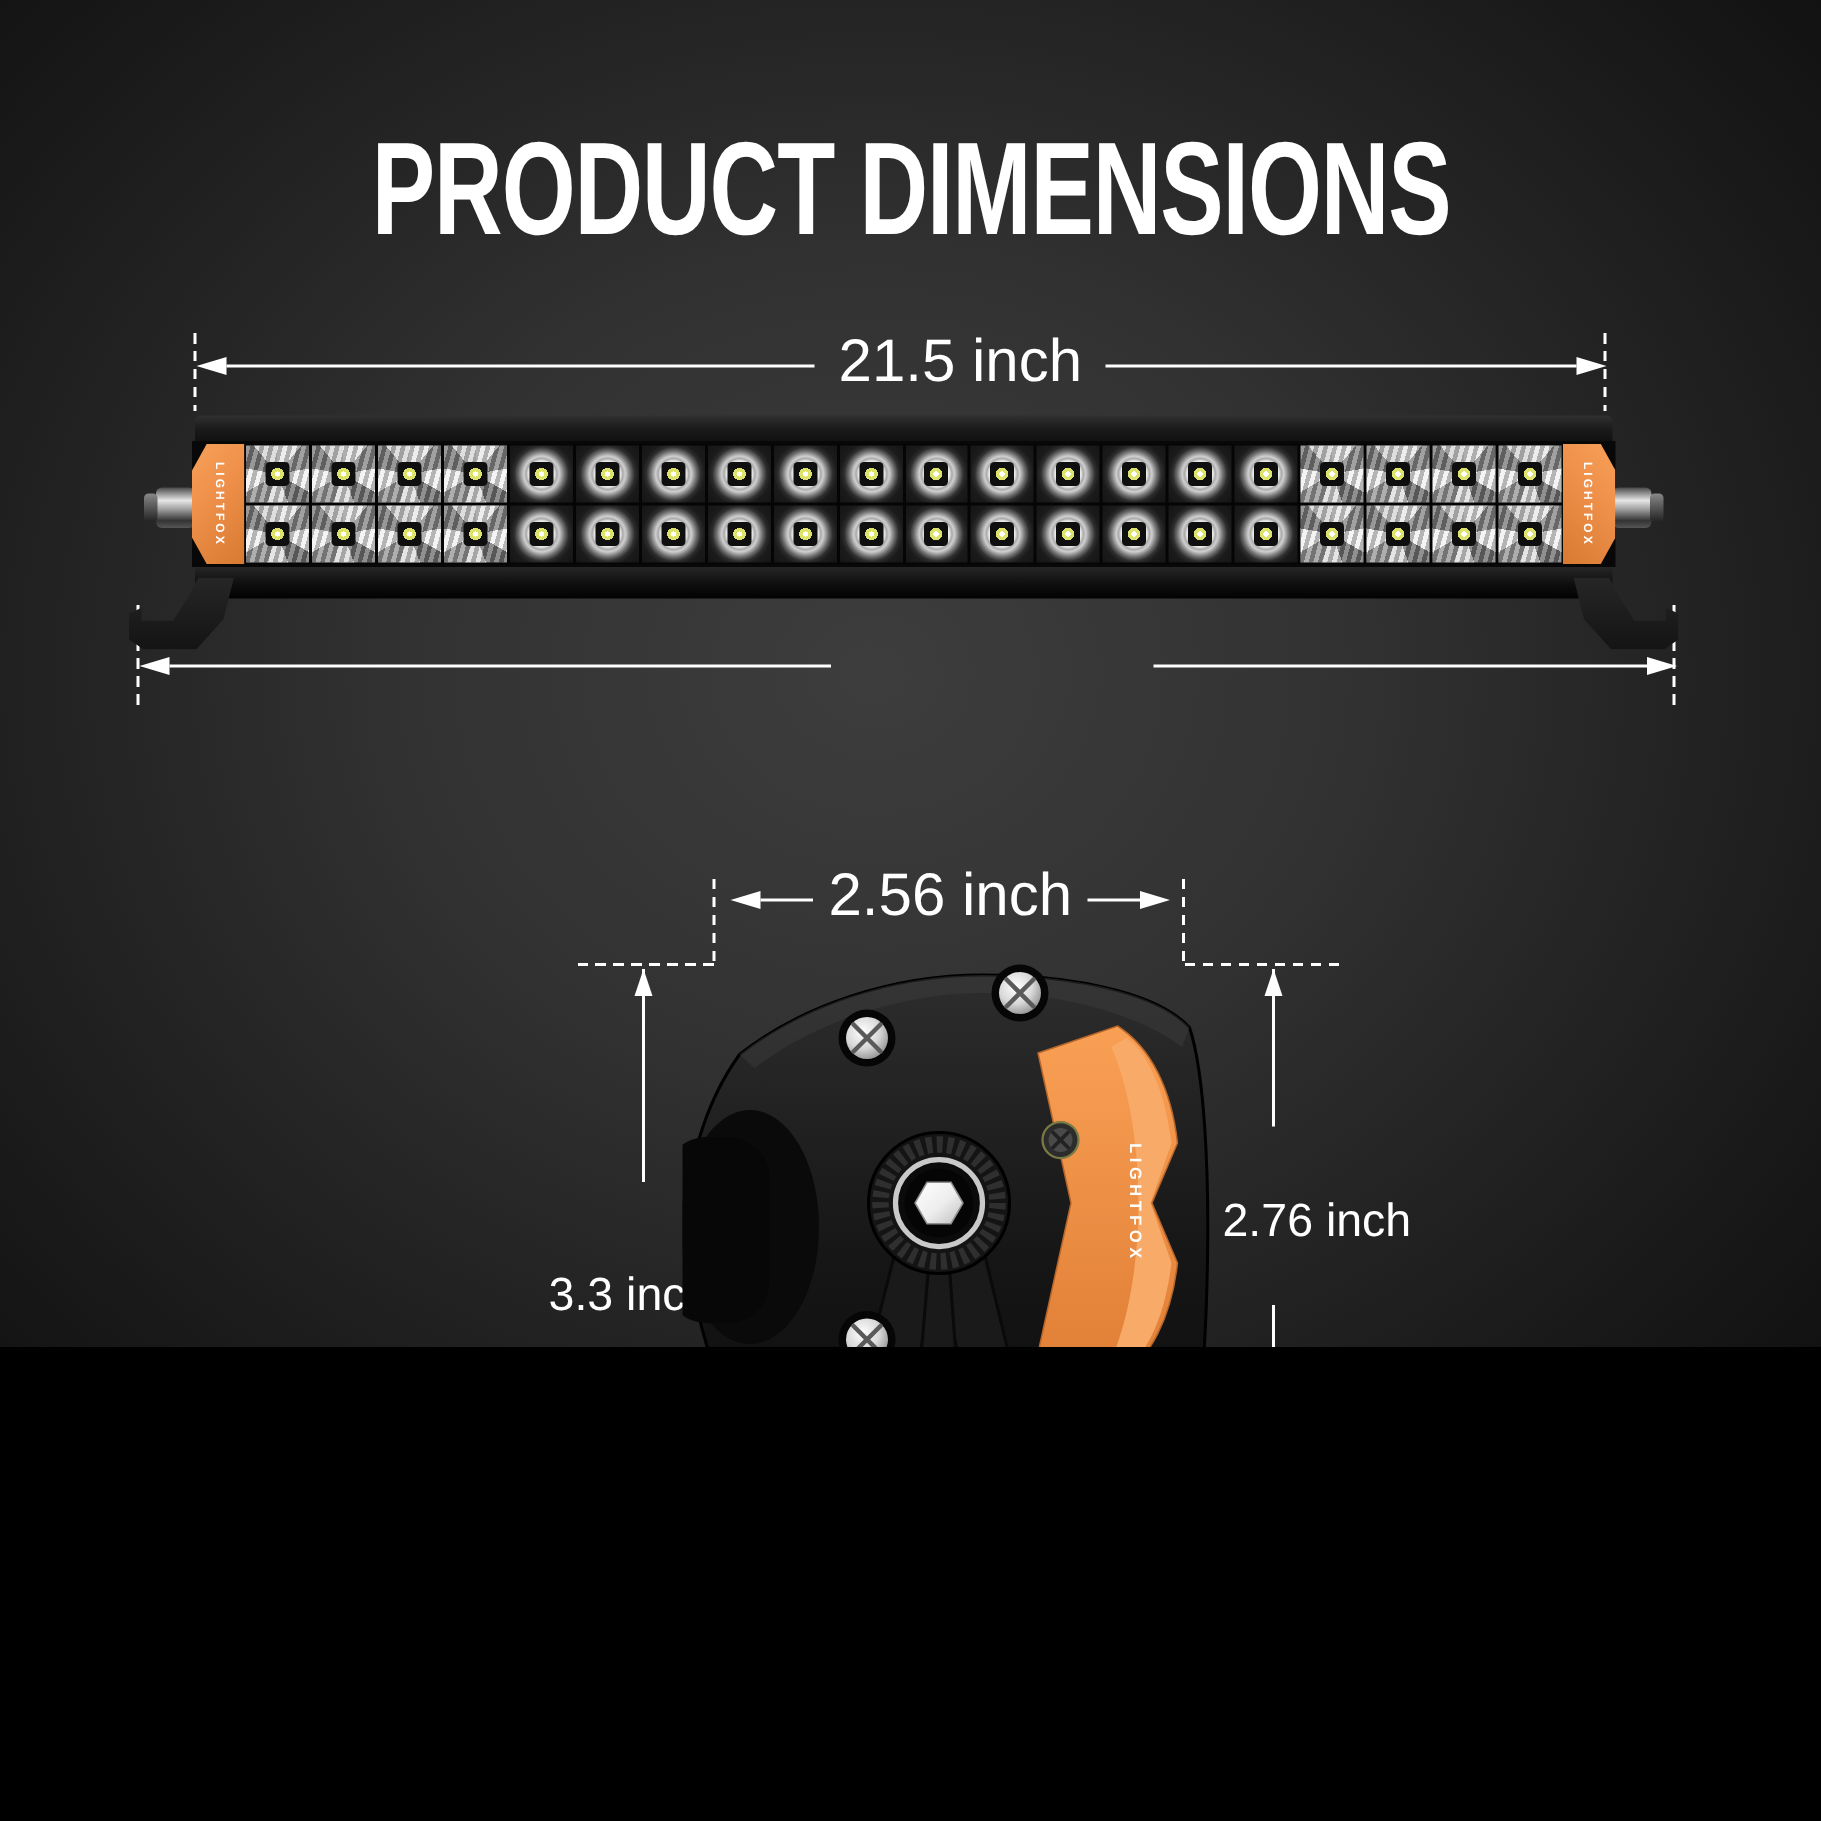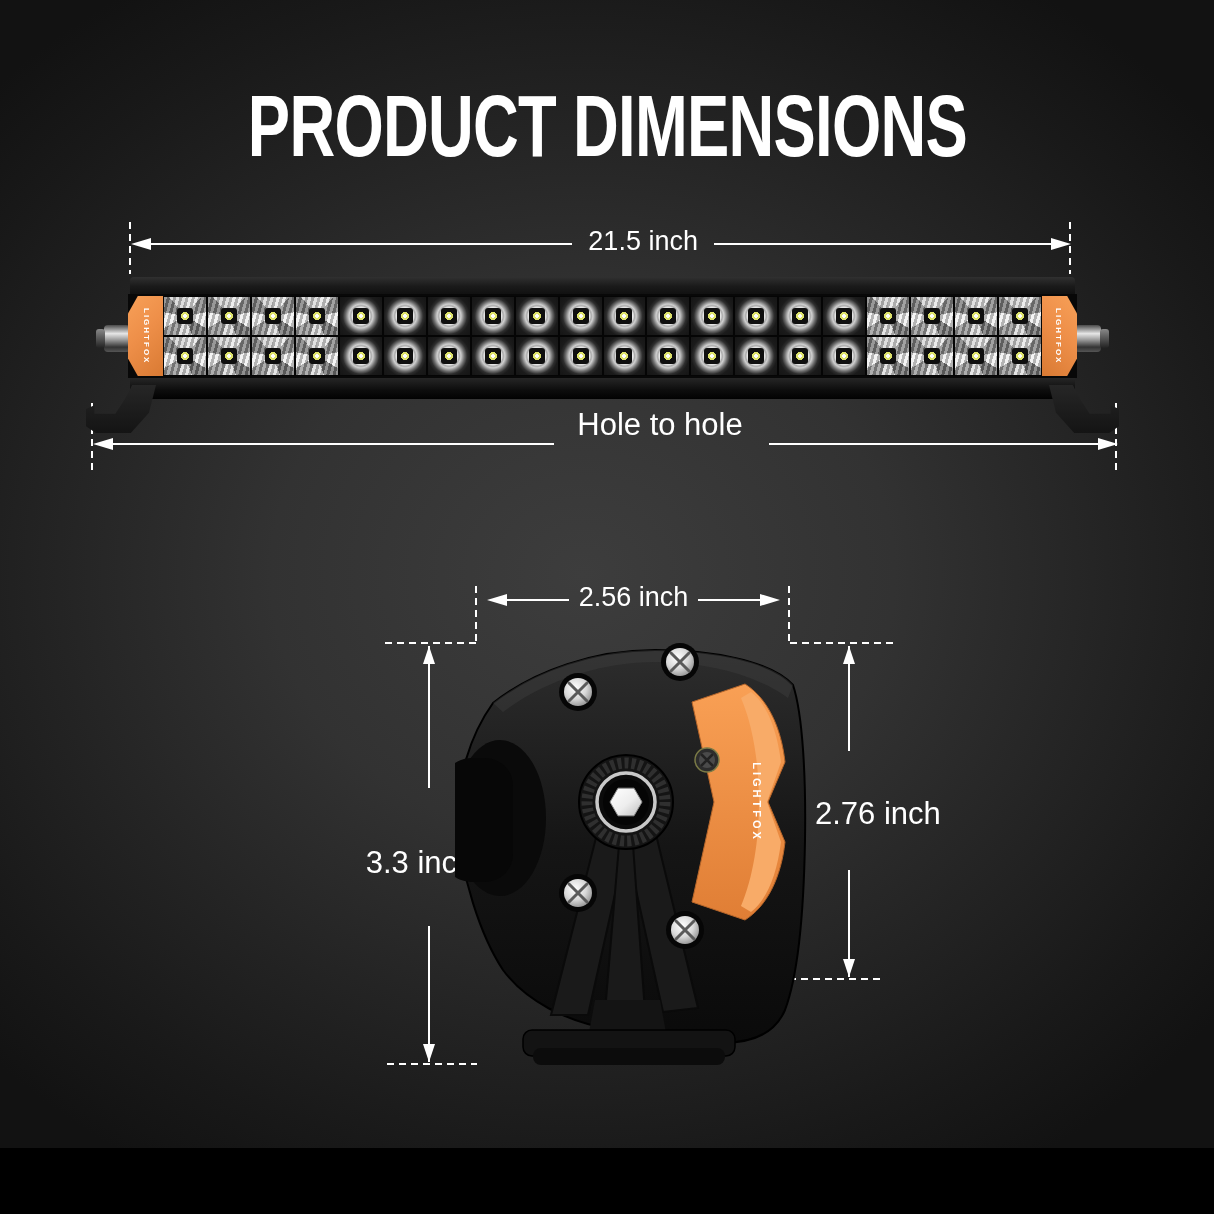--- a/index.html
+++ b/index.html
@@ -1,32 +1,32 @@
 <!DOCTYPE html>
 <html><head>
 <meta charset="utf-8">
 <style>
   html,body { margin:0; padding:0; background:#000; }
   .stage {
-    position:relative; width:1214px; height:1148px; margin:0 auto; overflow:hidden;
+    position:relative; width:1214px; height:898px; margin:0 auto; overflow:hidden;
     font-family:"Liberation Sans", sans-serif; color:#fff;
     background:
       radial-gradient(ellipse 820px 700px at 48% 50%, #3d3d3d 0%, #323232 38%, #242424 64%, #191919 85%, #121212 100%);
   }
   
   .title { position:absolute; top:82px; left:0; width:100%; text-align:center; }
   .title span{
     display:inline-block; font-size:88px; line-height:1; font-weight:bold;
     letter-spacing:-1px; transform:scaleX(0.72); transform-origin:50% 50%;
     color:#fff; white-space:nowrap;
   }
   
   .hdim { position:absolute; display:flex; align-items:center; height:24px; }
   .hdim .seg { height:2px; background:#fff; }
-  .hdim .label { padding:0 16px; font-size:27px; color:#fff; white-space:nowrap; transform:translateY(-3px); }
+  .hdim .label { padding:0 16px; font-size:40px; color:#fff; white-space:nowrap; transform:translateY(-3px); }
   .ah { width:0; height:0; flex:0 0 auto; }
   .ah.left  { border-top:6px solid transparent; border-bottom:6px solid transparent; border-right:20px solid #fff; }
   .ah.right { border-top:6px solid transparent; border-bottom:6px solid transparent; border-left:20px solid #fff; }
   .dash-v { position:absolute; width:2px;
     background:repeating-linear-gradient(to bottom,#fff 0 7px,transparent 7px 12px); }
   .dash-h { position:absolute; height:2px;
     background:repeating-linear-gradient(to right,#fff 0 7px,transparent 7px 12px); }
   .vdim { position:absolute; width:2px; background:#fff; }
   .vdim.up::before { content:""; position:absolute; top:0; left:-5px; width:0; height:0;
     border-left:6px solid transparent; border-right:6px solid transparent; border-bottom:18px solid #fff; }
@@ -153,21 +153,20 @@
   <div class="dash-v" style="left:91px; top:403px; height:68px;"></div>
   <div class="dash-v" style="left:1115px; top:403px; height:68px;"></div>
   <div class="hdim" style="left:93px; top:432px; width:1025px;">
     <div class="ah left"></div>
     <div class="seg" style="flex:1.34;"></div>
     <div style="width:215px; flex:0 0 auto;"></div>
     <div class="seg" style="flex:1;"></div>
     <div class="ah right"></div>
   </div>
   <div class="dimtext" style="left:480px; top:408px; width:360px; text-align:center; line-height:34px;">
-    <div>Hole to hole</div>
   </div>
 
   <div class="dash-v" style="left:475px; top:586px; height:57px;"></div>
   <div class="dash-v" style="left:788px; top:586px; height:57px;"></div>
   <div class="hdim" style="left:487px; top:588px; width:293px;align-items:center;">
     <div class="ah left"></div>
     <div class="seg" style="flex:1;"></div>
     <div class="label" style="padding:0 10px;">2.56 inch</div>
     <div class="seg" style="flex:1;"></div>
     <div class="ah right"></div>

